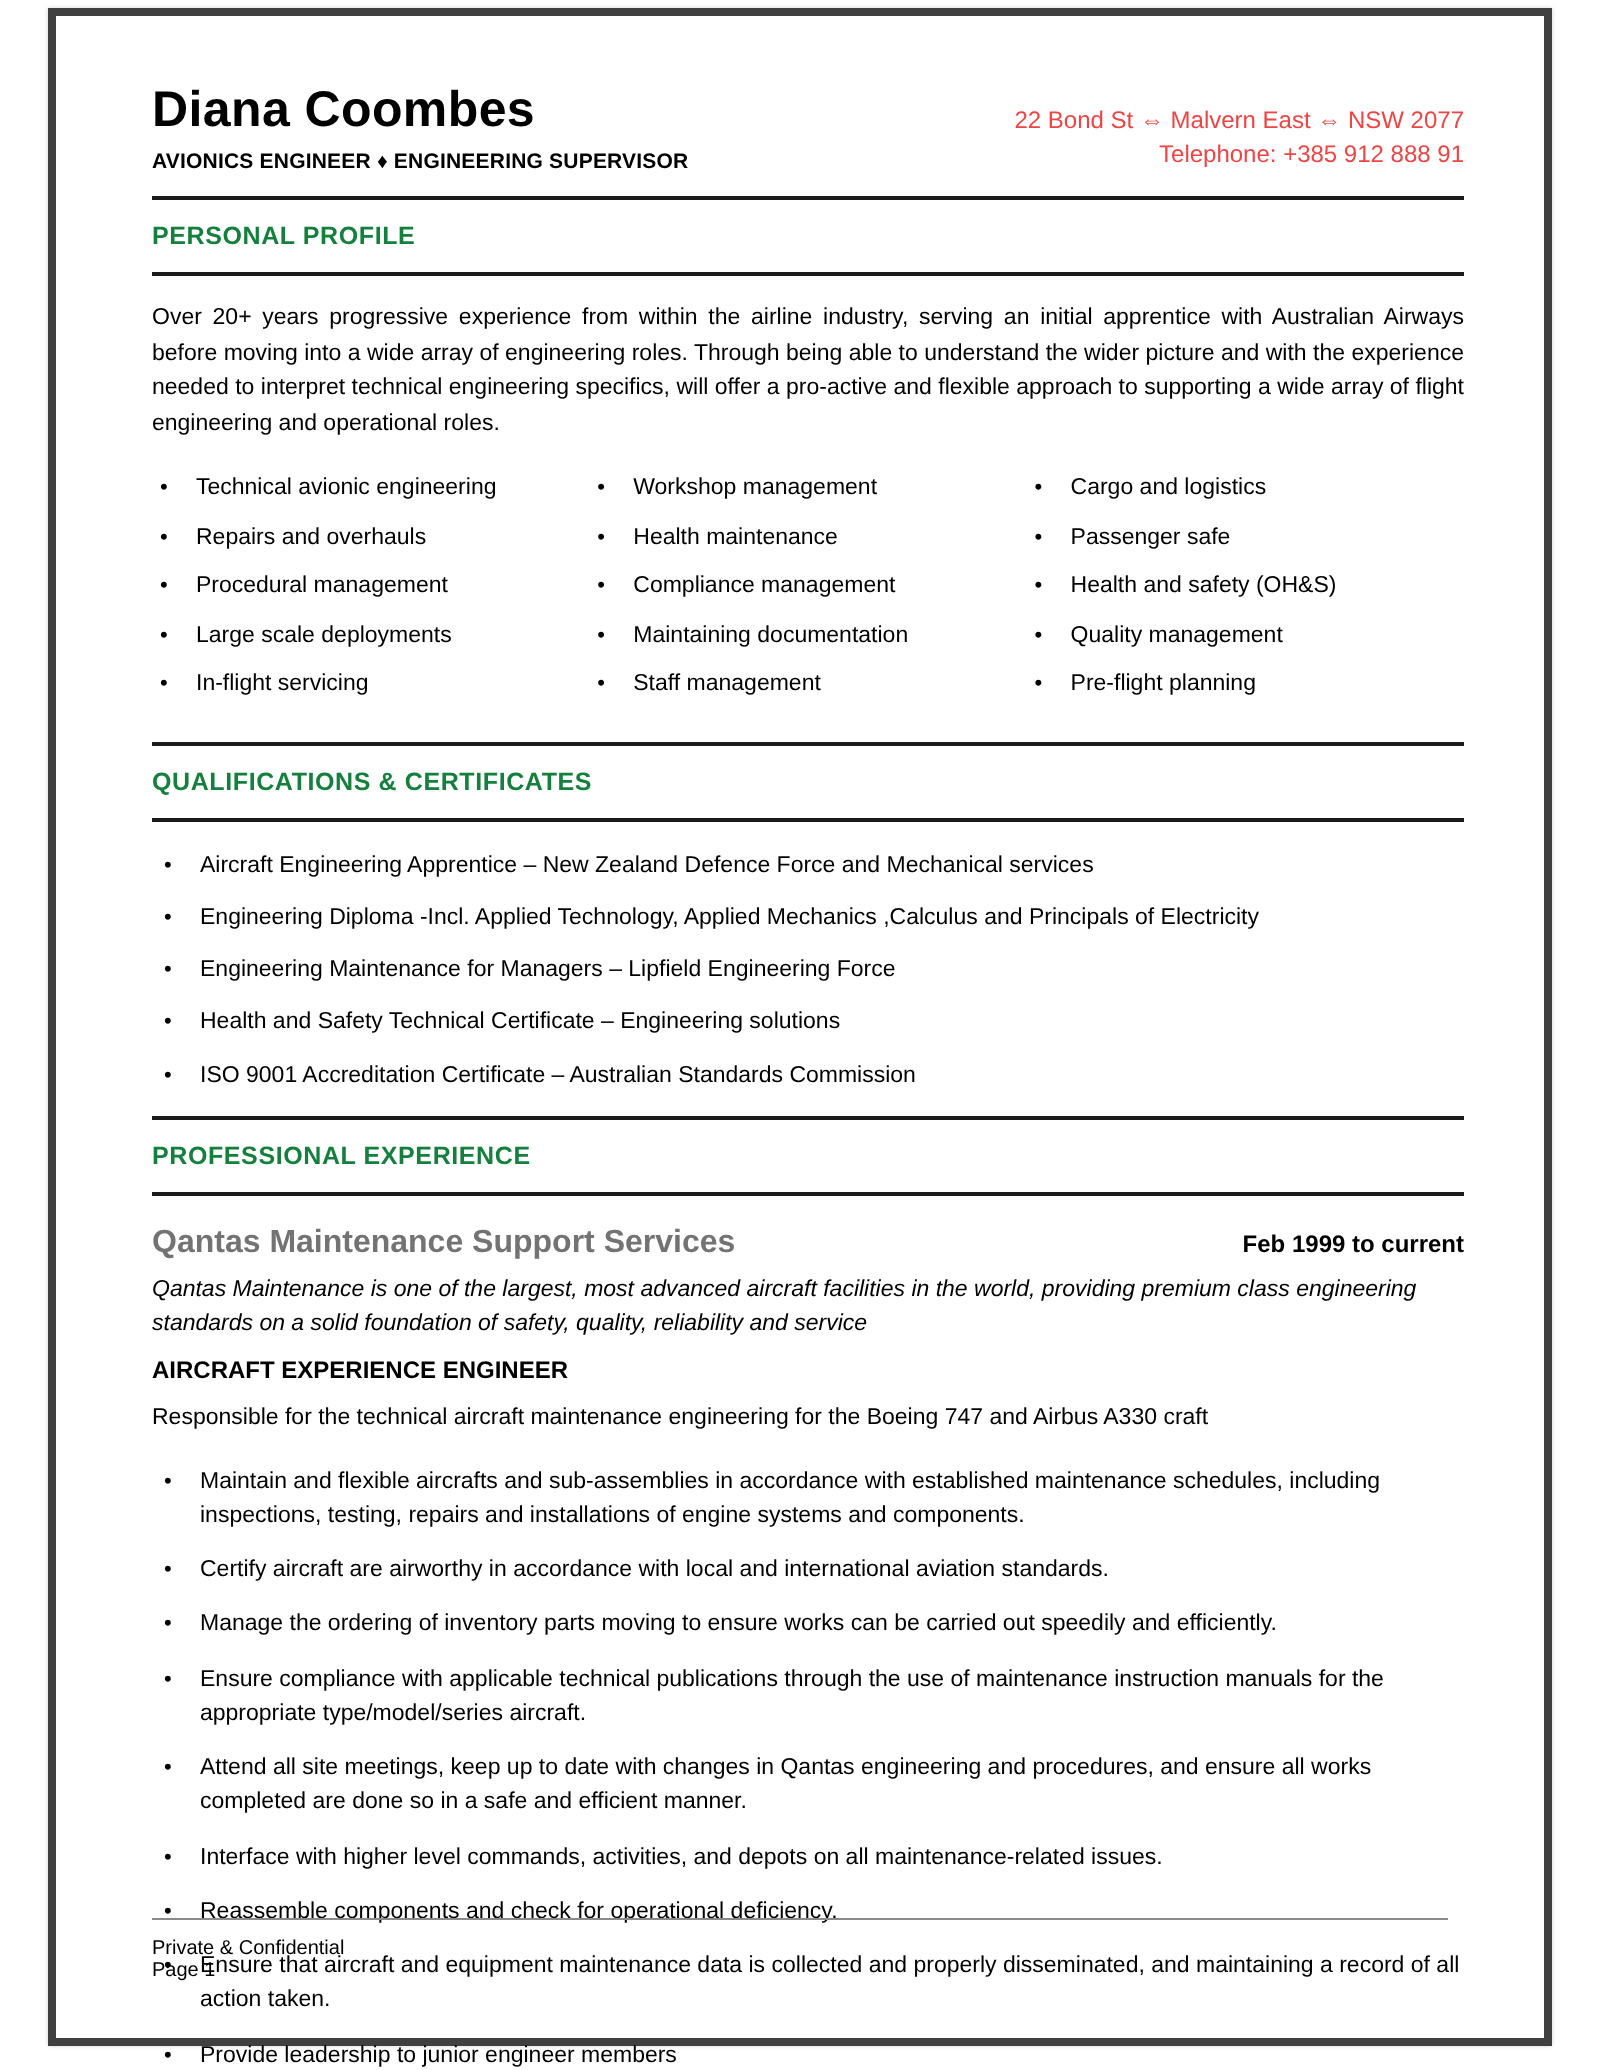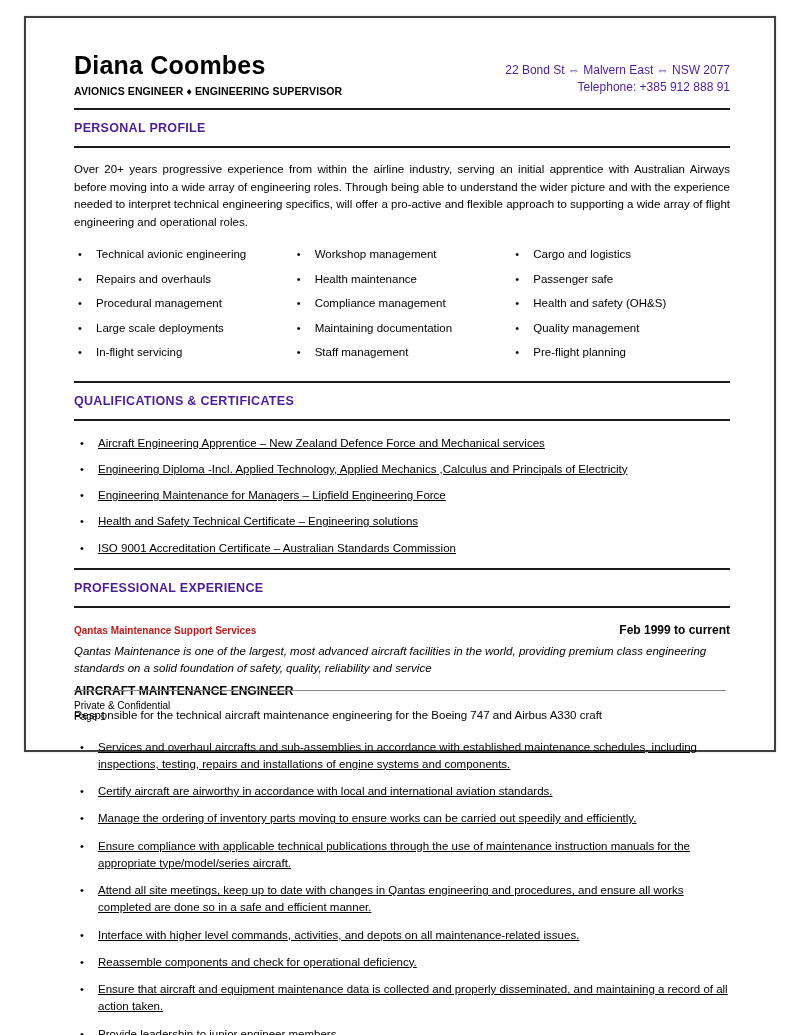--- a/index.html
+++ b/index.html
@@ -12,25 +12,25 @@
   .page {
     position: relative;
     width: 800px;
     height: 1035px;
     background: #ffffff;
     overflow: hidden;
   }
   .sheet {
     position: absolute;
     left: 24px;
-    top: 16px;
+    top: 4px;
     width: 752px;
-    height: 736px;
+    height: 1019px;
     background: #ffffff;
-    border: 2px solid #404040;
+    border: 4px solid #404040;
     box-shadow: 0 0 2px rgba(0,0,0,0.18);
   }
   .inner {
     position: absolute;
     left: 48px;
     top: 30px;
     width: 656px;
   }
 
   
@@ -60,34 +60,34 @@
     padding-top: 14px;
   }
   .email {
     font-size: 13.5px;
     font-weight: bold;
     color: #000;
     margin-bottom: 3px;
   }
   .addr, .phone {
     font-size: 12px;
-    color: #4c1d95;
+    color: #ef4444;
     line-height: 1.45;
   }
 
   hr.rule {
     border: none;
     border-top: 2px solid #1a1a1a;
     margin: 11px 0 0 0;
   }
 
   .sec-title {
     font-size: 12.5px;
     font-weight: bold;
-    color: #4c1d95;
+    color: #15803d;
     letter-spacing: 0.3px;
     margin: 11px 0 0 0;
   }
 
   .para {
     font-size: 11.5px;
     line-height: 1.55;
     color: #000;
     text-align: justify;
     margin: 13px 0 0 0;
@@ -128,35 +128,35 @@
     line-height: 1.5;
     color: #000;
     margin-bottom: 10px;
   }
   .bitem .bul {
     flex: 0 0 24px;
     width: 24px;
     padding-left: 6px;
     font-size: 11px;
   }
-  .bitem .btxt { flex: 1 1 auto; text-decoration: underline; }
+  .bitem .btxt { flex: 1 1 auto; }
 
   .blist.tight .bitem { margin-bottom: 9px; }
 
   
   .job-row {
     display: flex;
     justify-content: space-between;
     align-items: baseline;
     margin-top: 15px;
   }
   .job-title {
-    font-size: 10px;
-    font-weight: bold;
-    color: #b91c1c;
+    font-size: 16px;
+    font-weight: bold;
+    color: #737373;
   }
   .job-dates {
     font-size: 12px;
     font-weight: bold;
     color: #000;
   }
   .job-desc {
     font-size: 11.5px;
     font-style: italic;
     line-height: 1.5;
@@ -318,27 +318,27 @@
       <hr class="rule">
 
       <div class="sec-title">PROFESSIONAL EXPERIENCE</div>
       <hr class="rule">
 
       <div class="job-row">
         <span class="job-title">Qantas Maintenance Support Services</span>
         <span class="job-dates">Feb 1999 to current</span>
       </div>
       <div class="job-desc">Qantas Maintenance is one of the largest, most advanced aircraft facilities in the world, providing premium class engineering standards on a solid foundation of safety, quality, reliability and service</div>
-      <div class="job-role">AIRCRAFT MAINTENANCE ENGINEER</div>
+      <div class="job-role">AIRCRAFT EXPERIENCE ENGINEER</div>
       <div class="job-resp">Responsible for the technical aircraft maintenance engineering for the Boeing 747 and Airbus A330 craft</div>
 
       <div class="blist">
         <div class="bitem">
           <span class="bul">•</span>
-          <span class="btxt">Services and overhaul aircrafts and sub-assemblies in accordance with established maintenance schedules, including inspections, testing, repairs and installations of engine systems and components.</span>
+          <span class="btxt">Maintain and flexible aircrafts and sub-assemblies in accordance with established maintenance schedules, including inspections, testing, repairs and installations of engine systems and components.</span>
         </div>
         <div class="bitem">
           <span class="bul">•</span>
           <span class="btxt">Certify aircraft are airworthy in accordance with local and international aviation standards.</span>
         </div>
         <div class="bitem">
           <span class="bul">•</span>
           <span class="btxt">Manage the ordering of inventory parts moving to ensure works can be carried out speedily and efficiently.</span>
         </div>
         <div class="bitem">

